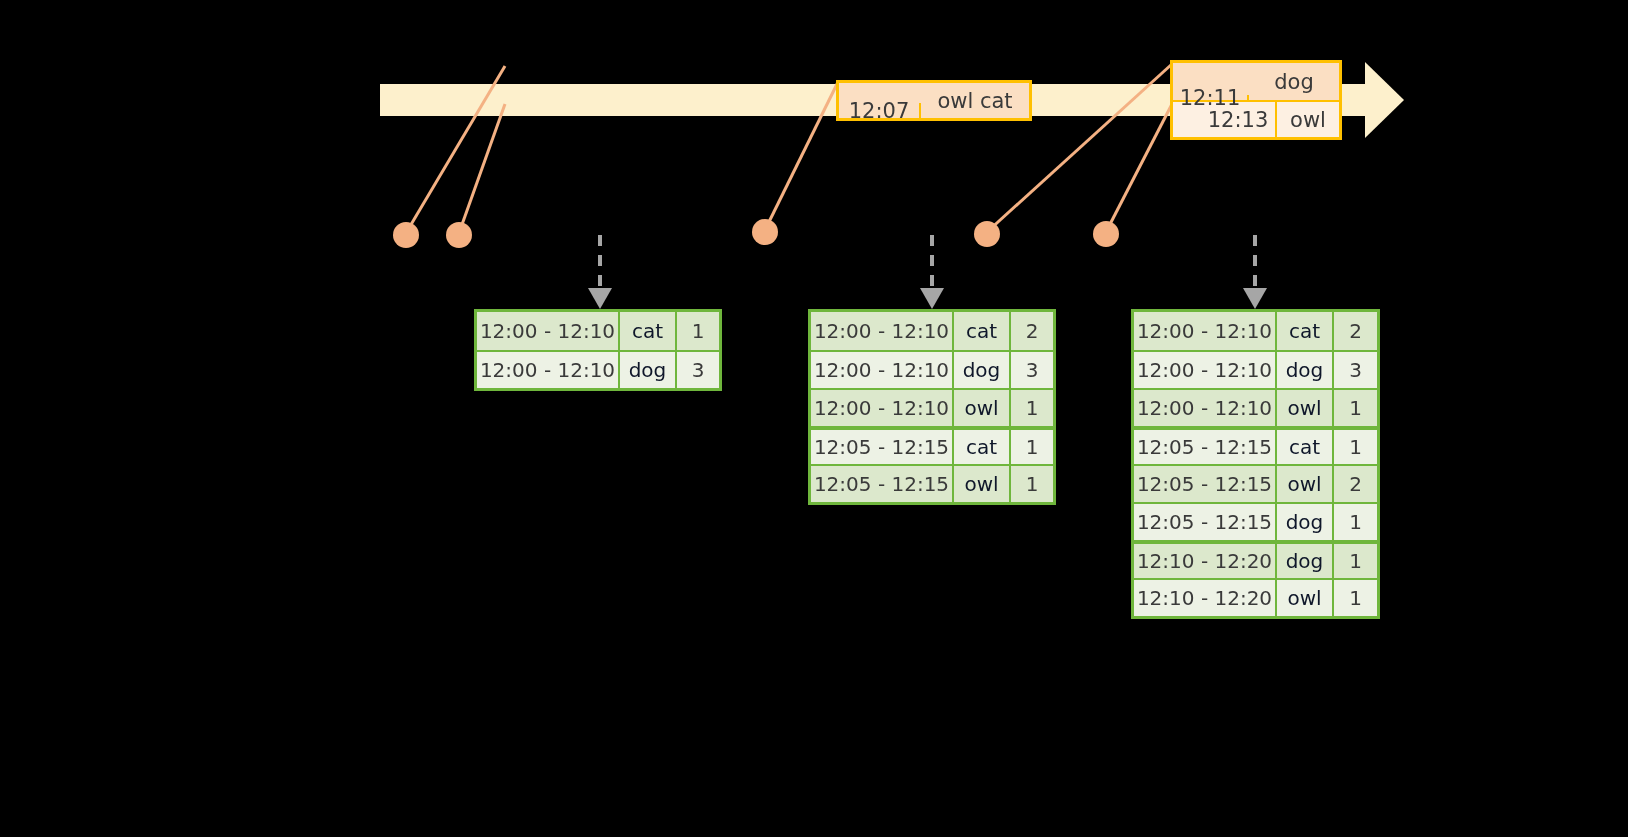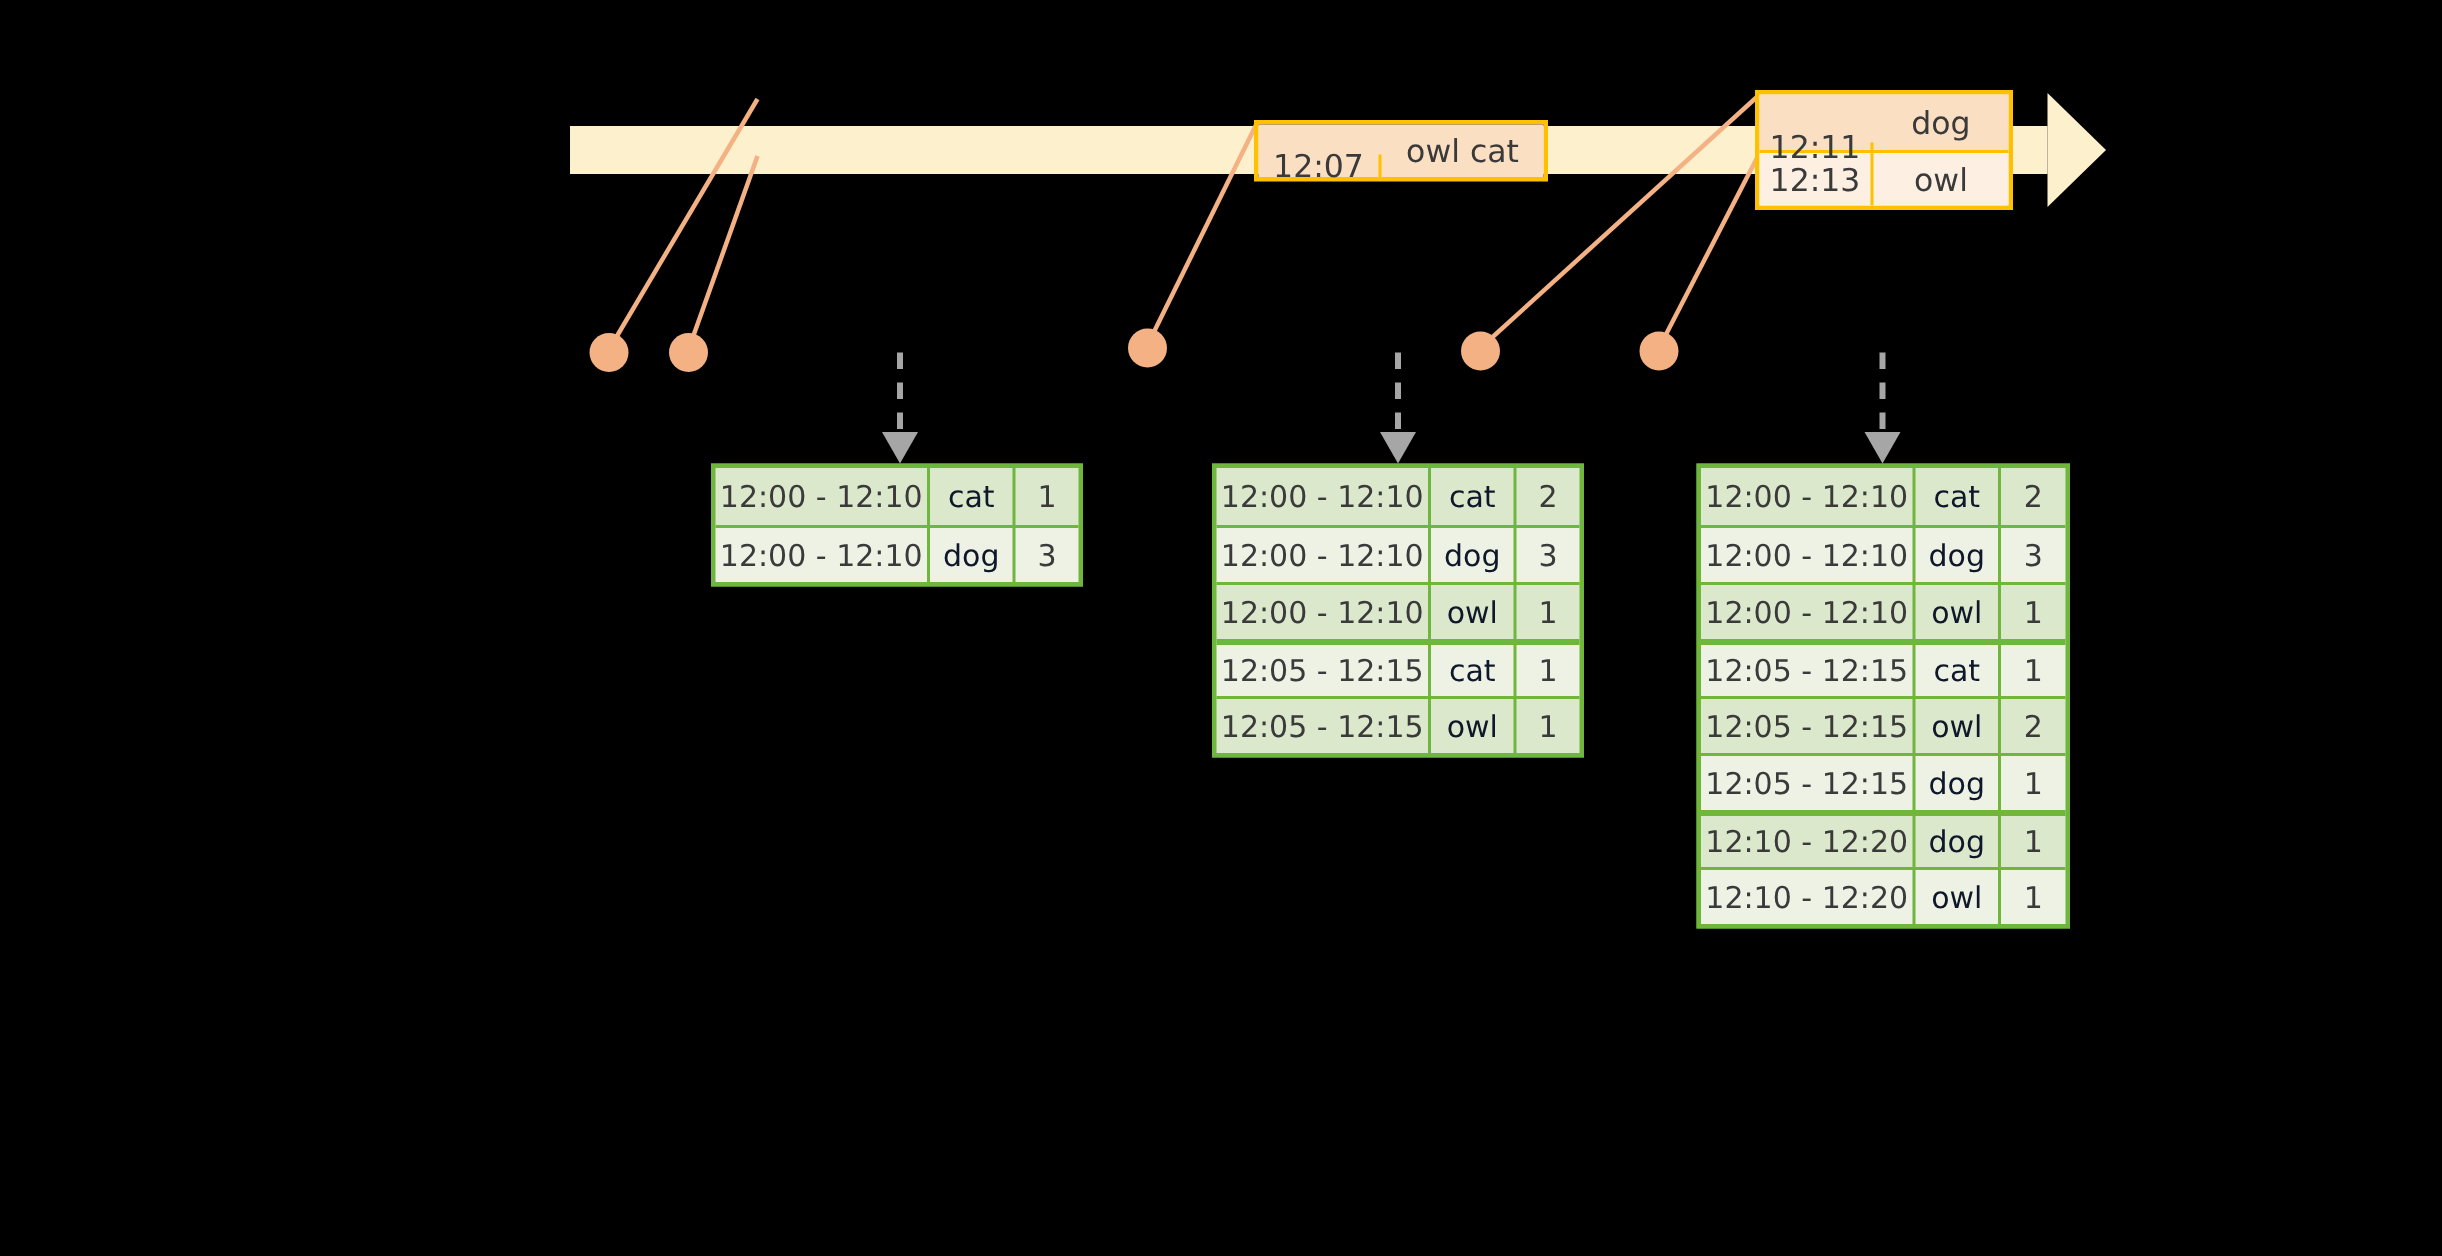--- a/index.html
+++ b/index.html
@@ -127,21 +127,21 @@
       <div class="ev-time" style="width:82px;margin-top:20px;">12:07</div>
       <div class="ev-words">owl cat</div>
     </div>
   </div>
 
   <div class="event-box" style="left:1170px;top:60px;width:172px;height:80px;">
     <div class="event-row shade-a" style="height:37px;">
       <div class="ev-time" style="width:76px;margin-top:32px;">12:11</div>
       <div class="ev-words">dog</div>
     </div>
-    <div class="event-row shade-b" style="height:37px;">
+    <div class="event-row shade-b" style="height:37px;padding-left:28px;">
       <div class="ev-time" style="width:76px;">12:13</div>
       <div class="ev-words">owl</div>
     </div>
   </div>
 
   <div class="result-table" style="left:474px;top:309px;width:248px;">
     <div>
         <div class="res-row tint-a">
           <div class="res-win" style="width: 143px;">12:00 - 12:10</div>
           <div class="res-word" style="width: 57px;">cat</div>

